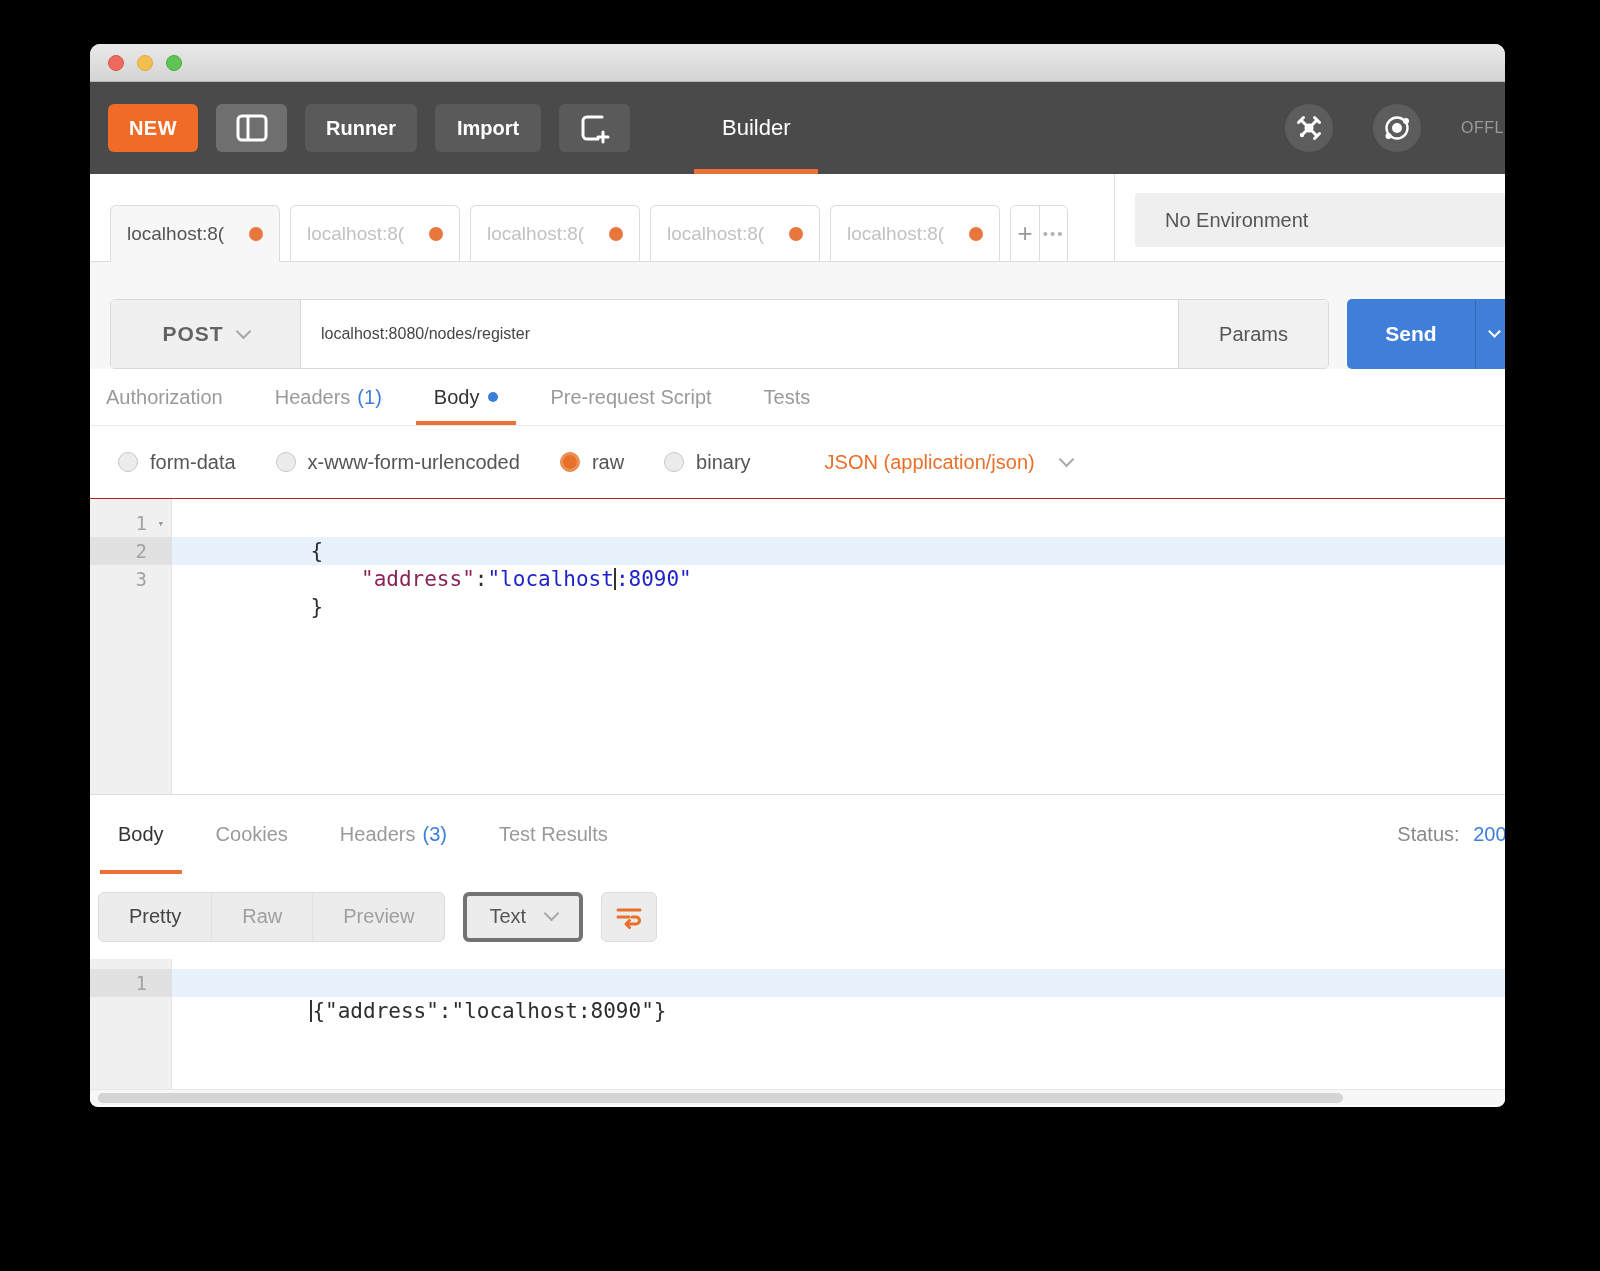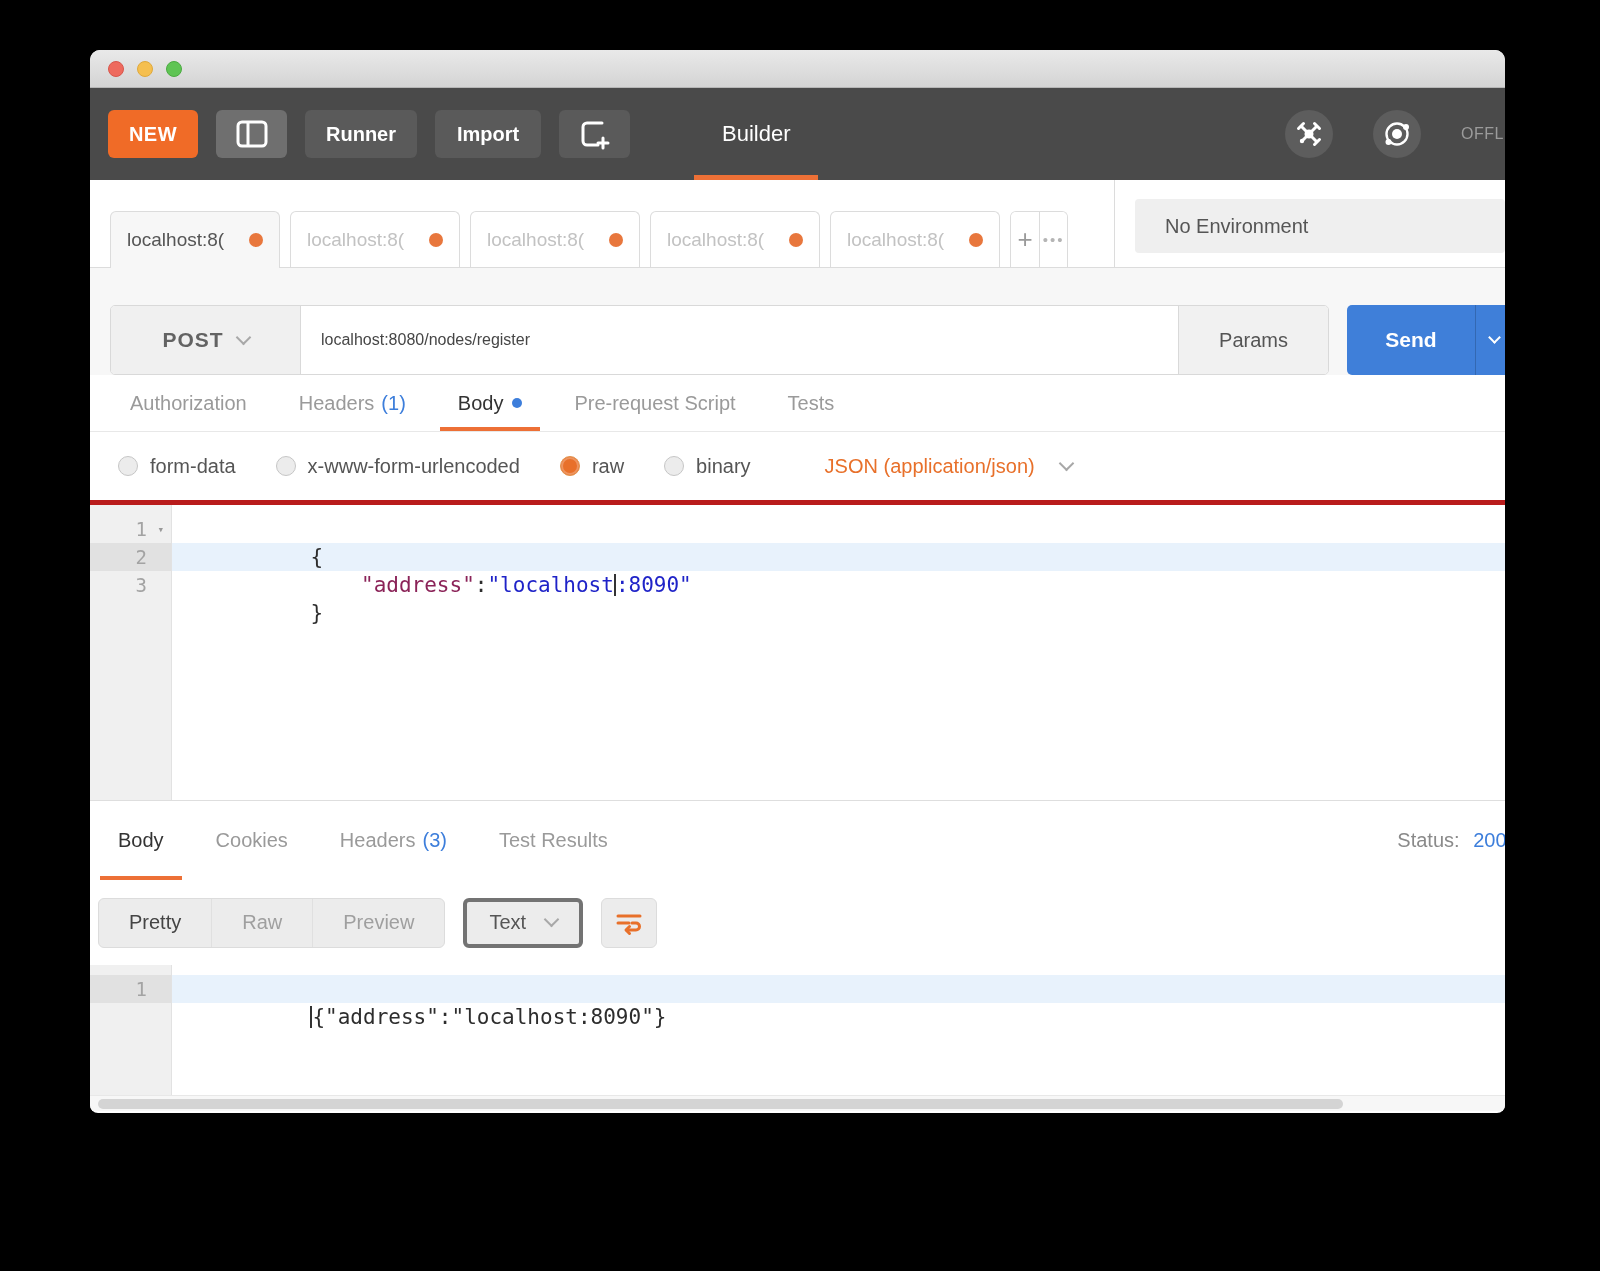--- a/index.html
+++ b/index.html
@@ -1,20 +1,20 @@
 <!DOCTYPE html>
 <html><head>
 <meta charset="utf-8">
 <style>
   * { margin:0; padding:0; box-sizing:border-box; }
   html,body { background:#000; font-family:"Liberation Sans","DejaVu Sans",sans-serif; }
   .stage { width:1600px; height:1271px; background:#000; position:relative; overflow:hidden; }
 
   .window {
-    position:absolute; left:90px; top:50px; width:1415px; height:1063px;
+    position:absolute; left:90px; top:44px; width:1415px; height:1063px;
     background:#fff; border-radius:10px 10px 8px 8px; overflow:hidden;
     box-shadow:0 30px 70px rgba(0,0,0,.65);
     display:flex; flex-direction:column;
   }
 
   
   .titlebar { height:38px; flex:none; background:linear-gradient(#e9e9e9,#d4d4d4);
     border-bottom:1px solid #b6b6b6; display:flex; align-items:center; padding-left:18px; }
   .tl-dot { width:16px; height:16px; border-radius:50%; margin-right:13px; }
   .tl-red { background:#ee6a5e; border:1px solid #d8564c; }
@@ -78,29 +78,29 @@
   .send-caret { width:38px; background:#3f7fd9; border-left:1px solid rgba(0,0,0,.18);
     border-radius:0 5px 5px 0; display:flex; align-items:center; justify-content:center; cursor:pointer; }
 
   
   .chev { width:11px; height:11px; border-right:2px solid #a8a8a8; border-bottom:2px solid #a8a8a8;
     transform:rotate(45deg); margin-top:-6px; }
   .chev.white { border-color:#fff; width:9px; height:9px; }
 
   
   .req-tabs { height:57px; flex:none; background:#fff; border-bottom:1px solid #e8e8e8;
-    display:flex; align-items:center; padding-left:40px; gap:52px; }
+    display:flex; align-items:center; padding-left:16px; gap:52px; }
   .req-tab { font-size:20px; color:#9a9a9a; position:relative; height:100%; display:flex; align-items:center; cursor:pointer; white-space:nowrap; }
   .req-tab .count { color:#3d7edb; margin-left:7px; }
   .req-tab.active { color:#333; }
   .req-tab.active .tab-underline { position:absolute; bottom:0; left:-18px; right:-18px; height:4px; background:#ed7036; }
   .blue-dot { width:10px; height:10px; border-radius:50%; background:#3d7edb; margin-left:9px; }
 
   
-  .bodytype-row { height:73px; flex:none; background:#fff; border-bottom:5px solid #b91c1c;
+  .bodytype-row { height:73px; flex:none; background:#fff; border-bottom:1px solid #b91c1c;
     display:flex; align-items:center; padding-left:28px; }
   .radio-item { display:flex; align-items:center; margin-right:40px; cursor:pointer; }
   .radio { width:20px; height:20px; border-radius:50%; background:#ececec; border:1px solid #c6c6c6; margin-right:12px; flex:none; }
   .radio.selected { background:#e8702a; border:1px solid #e2934f; box-shadow:inset 0 0 0 2px rgba(255,255,255,.25); }
   .radio-item .r-lbl { font-size:20px; color:#555; }
   .json-select { display:flex; align-items:center; margin-left:34px; cursor:pointer; }
   .json-select .j-lbl { font-size:20px; color:#e8702a; }
   .json-select .chev { margin-left:26px; }
 
   

